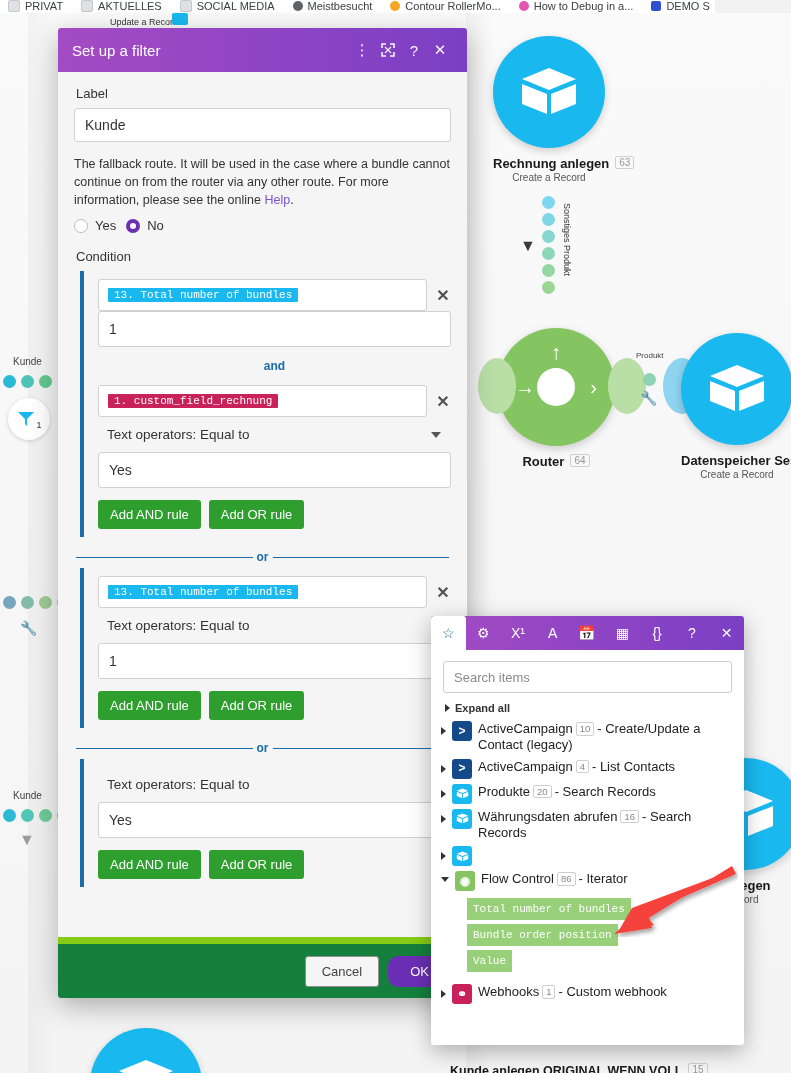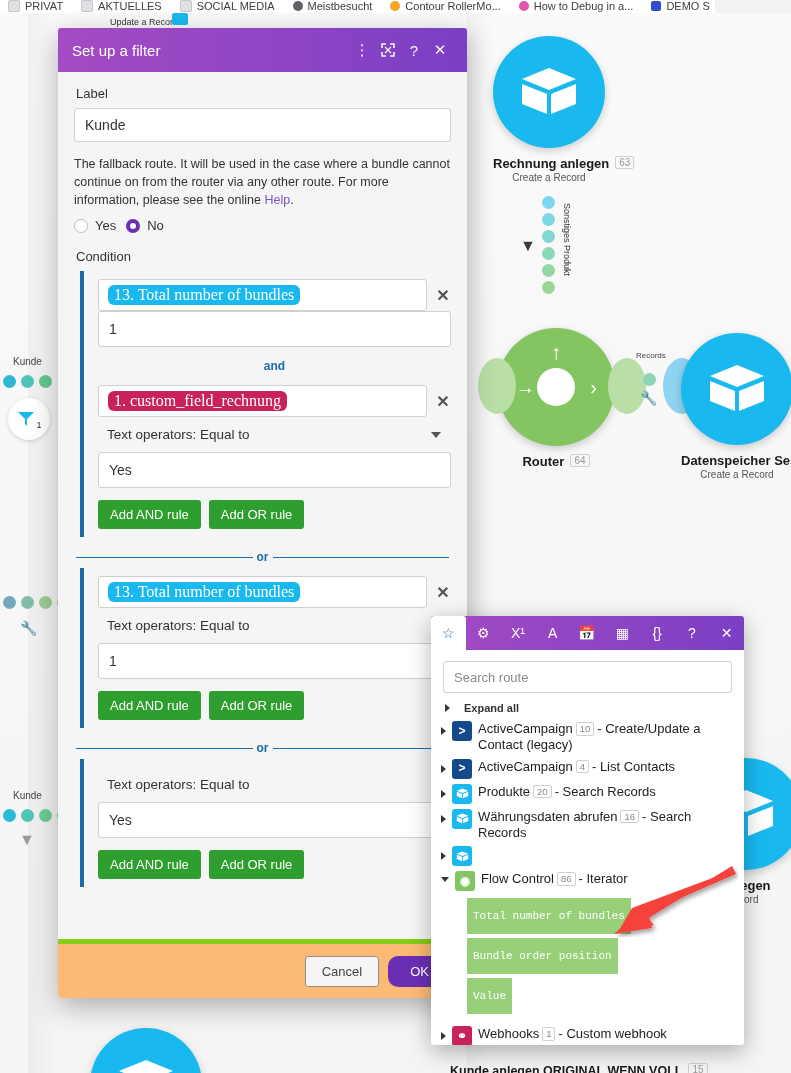--- a/index.html
+++ b/index.html
@@ -115,21 +115,21 @@
     border-left:4px solid #1b6ca8;padding:8px 0 8px 14px;margin:2px 0 0 6px;
     position:relative;
   }
   .row{display:flex;align-items:center;gap:8px;}
   .fieldbox{
     flex:1;min-height:32px;background:#fff;border:1px solid #d0d0d0;border-radius:3px;
     display:flex;align-items:center;gap:4px;padding:4px 9px;box-sizing:border-box;
   }
   .fieldbox.focus{border:2px solid #c09ae3;box-shadow:0 0 0 2px rgba(192,154,227,.35);}
   .chip{
-    font-family:Liberation Serif, serif;font-size:16px;color:#fff;border-radius:6px;
+    font-family:Liberation Mono, monospace;font-size:11px;color:#fff;border-radius:1px;
     padding:1px 6px;white-space:nowrap;
   }
   .chip.cyan{background:#19b9f0;}
   .chip.pink{background:#c9215a;}
   .xbtn{color:#555;font-size:16px;font-weight:bold;cursor:pointer;width:16px;text-align:center;}
   .selrow{
     display:flex;align-items:center;justify-content:space-between;
     font-size:13.5px;color:#333;padding:10px 10px 10px 9px;cursor:pointer;
   }
   .caret{border-left:5px solid transparent;border-right:5px solid transparent;
@@ -143,21 +143,21 @@
   .gbtn{
     background:#2e9e2e;color:#fff;border:none;border-radius:3px;
     font-size:13px;padding:7px 12px;cursor:pointer;font-family:"Liberation Sans",sans-serif;
   }
   .orsep{
     display:flex;align-items:center;gap:4px;margin:13px 2px 4px 2px;
     font-size:12px;font-weight:bold;color:#1b6ca8;
   }
   .orsep .ln{flex:1;height:1px;background:#1b6ca8;}
   #dlg-footer{
-    flex:0 0 54px;background:#fdba74;border-top:5px solid #84cc16;
+    flex:0 0 54px;background:#15803d;border-top:7px solid #84cc16;
     display:flex;align-items:center;justify-content:flex-end;gap:9px;padding:0 16px;
   }
   .cbtn{background:#f5f5f5;border:1px solid #8e8e8e;border-radius:3px;color:#444;
         font-size:13px;padding:7px 16px;cursor:pointer;font-family:"Liberation Sans",sans-serif;}
   .okbtn{background:#6b2fb5;border:none;border-radius:10px;color:#fff;
         font-size:13px;padding:8px 22px;cursor:pointer;font-family:"Liberation Sans",sans-serif;}
 
   
   #picker{
     position:absolute;left:431px;top:616px;width:313px;height:429px;
@@ -170,39 +170,39 @@
     display:flex;align-items:stretch;
   }
   .pktab{width:36px;display:flex;align-items:center;justify-content:center;
          color:#fff;font-size:14px;cursor:pointer;}
   .pktab.active{background:#fff;color:#1b6ca8;border-top-left-radius:3px;border-top-right-radius:3px;}
   .pkspacer{flex:1;}
   #pk-search{margin:11px 12px 9px 12px;height:30px;border:1px solid #cfcfcf;border-radius:3px;
     display:flex;align-items:center;padding:0 10px;font-size:13px;color:#8a8a8a;}
   #pk-list{flex:1;overflow:hidden;padding:0 10px 10px 10px;font-size:13px;color:#222;}
   .expandall{font-size:11px;font-weight:bold;color:#333;margin:0 0 7px 4px;
-    display:flex;align-items:center;gap:14px;cursor:pointer;}
+    display:flex;align-items:center;gap:5px;cursor:pointer;}
   .tri{width:0;height:0;border-top:4px solid transparent;border-bottom:4px solid transparent;
        border-left:5px solid #333;}
   .tri.down{border-left:4px solid transparent;border-right:4px solid transparent;
        border-top:5px solid #333;border-bottom:none;}
   .pkitem{display:flex;align-items:flex-start;gap:6px;margin:5px 0;cursor:pointer;line-height:1.25;}
   .pkitem .tri{margin-top:6px;flex:0 0 auto;}
   .appicon{width:20px;height:20px;border-radius:3px;flex:0 0 auto;
     display:flex;align-items:center;justify-content:center;color:#fff;font-size:12px;font-weight:bold;}
   .appicon.ac{background:#154a8a;}
   .appicon.at{background:#19b9f0;}
   .appicon.fc{background:#84c561;}
   .appicon.wh{background:#c9215a;}
   .pktext{font-size:13px;color:#222;}
   .cnt{display:inline-block;font-size:9.5px;color:#888;border:1px solid #cfcfcf;
        border-radius:2px;padding:0 3px;margin:0 3px;vertical-align:1px;}
   .varchip{
     display:inline-block;background:#97d078;color:#fff;border-radius:0;
-    font-family:"Liberation Mono",monospace;font-size:11px;padding:12px 6px;
+    font-family:"Liberation Mono",monospace;font-size:11px;padding:5px 6px;
     margin:2px 0 2px 26px;cursor:pointer;
   }
 
   
   #arrow{position:absolute;left:608px;top:862px;width:130px;height:75px;pointer-events:none;}
 </style>
 </head>
 <body>
 
 <div id="bookmarks">
@@ -272,21 +272,21 @@
       <div class="hole"></div>
       <span class="ar" style="top:14px;left:50%;transform:translateX(-50%);">↑</span>
       <span class="ar" style="left:18px;top:50%;transform:translateY(-50%);">→</span>
       <span class="ar" style="right:18px;top:50%;transform:translateY(-50%);">›</span>
     </div>
     <div class="mlabel"><span>Router</span><span class="mnum">64</span></div>
   </div>
   <div class="routebubble" style="left:478px;top:345px;background:#b9dfa6;"></div>
   <div class="routebubble" style="left:608px;top:345px;background:#b9dfa6;"></div>
   <div class="routebubble" style="left:663px;top:345px;background:#8ed3ef;"></div>
-  <div class="tinylbl" style="left:636px;top:338px;">Records</div>
+  <div class="tinylbl" style="left:636px;top:338px;">Produkt</div>
   <div style="position:absolute;left:643px;top:360px;width:13px;height:13px;border-radius:50%;background:#8ed3b4;"></div>
   <div class="wrench" style="left:640px;top:377px;">🔧</div>
 
   <div class="module" style="left:681px;top:320px;width:112px;">
     <div class="mcircle air">
       <svg width="60" height="52" viewBox="0 0 60 52" aria-hidden="true">
         <polygon points="30,2 57,13 30,24 3,13" fill="#fff"></polygon>
         <polygon points="3,18 28,28 28,48 3,38" fill="#fff"></polygon>
         <polygon points="32,28 57,18 57,38 32,48" fill="#fff"></polygon>
       </svg>
@@ -472,21 +472,21 @@
     <div class="pktab">X¹</div>
     <div class="pktab">A</div>
     <div class="pktab">📅</div>
     <div class="pktab">▦</div>
     <div class="pktab">{}</div>
     <div class="pkspacer"></div>
     <div class="pktab">?</div>
     <div class="pktab">✕</div>
   </div>
 
-  <div id="pk-search">Search route</div>
+  <div id="pk-search">Search items</div>
 
   <div id="pk-list">
     <div class="expandall">
       <span class="tri"></span>
       <span>Expand all</span>
     </div>
 
     <div class="pkitem">
       <span class="tri"></span>
       <span class="appicon ac">&gt;</span>

